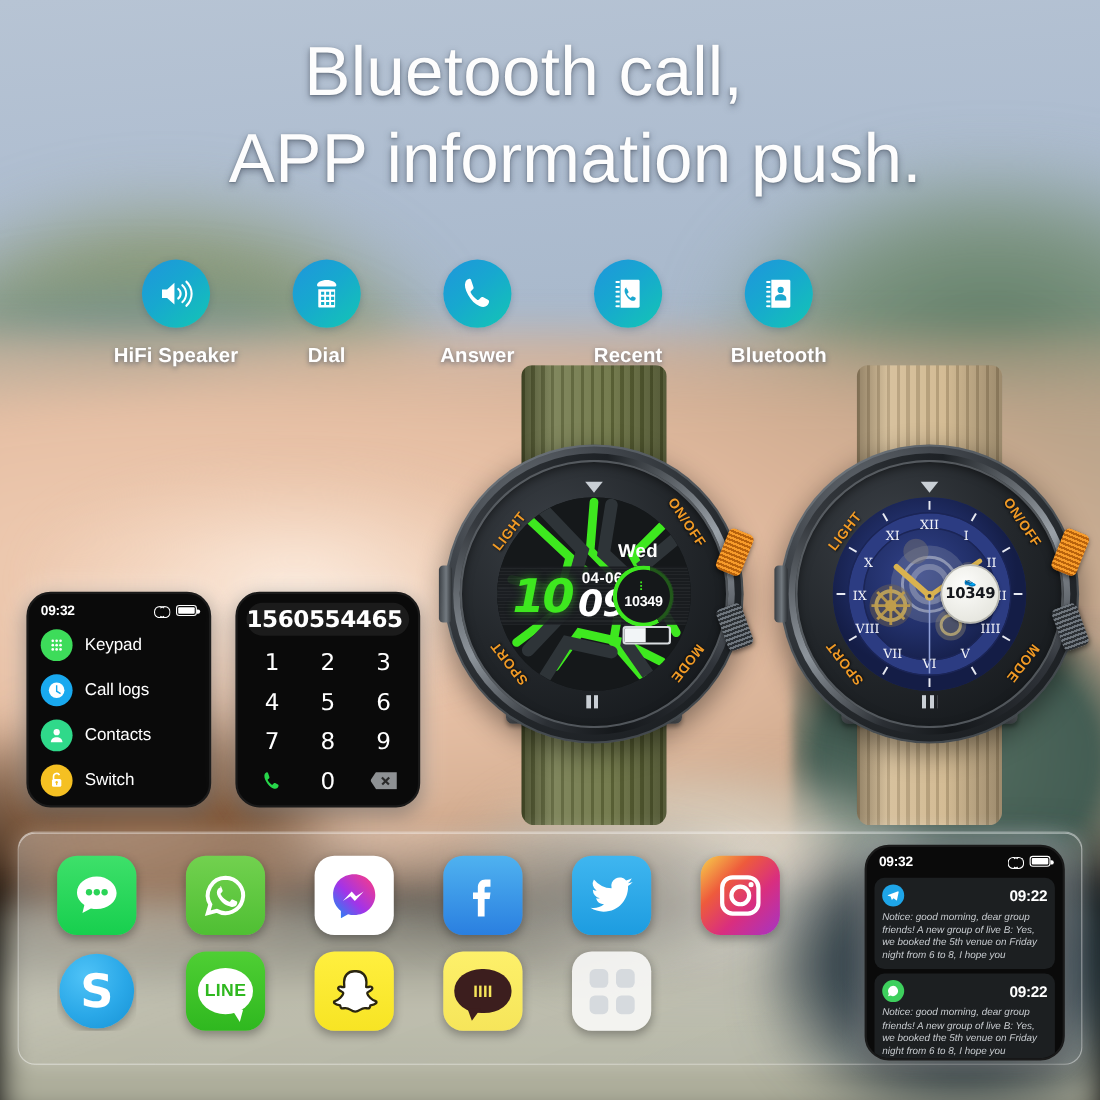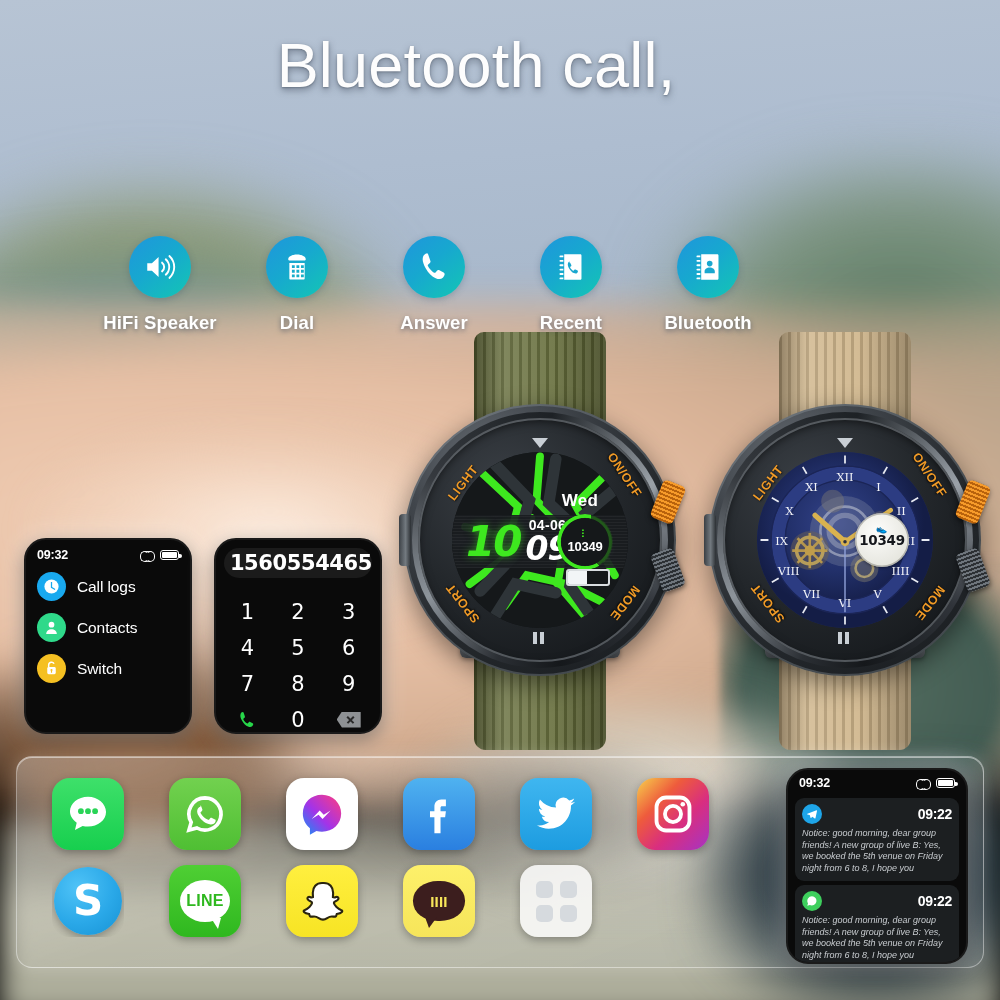--- a/index.html
+++ b/index.html
@@ -321,22 +321,22 @@
 
   .mrow { display: flex; align-items: center; padding: 4px 0 4px 11px; height: 41px; }
   .mico {
     width: 29px; height: 29px; border-radius: 50%; flex: 0 0 29px;
     display: flex; align-items: center; justify-content: center; margin-right: 11px;
   }
   .mico svg { width: 17px; height: 17px; display: block; }
   .mtxt { color: #fff; font-size: 15.5px; font-weight: 400; letter-spacing: -.1px; }
 
   .numdisp {
-    margin: 2px 8px 16px; height: 30px; border-radius: 15px;
-    background: #1b1b1b; display: flex; align-items: center; justify-content: flex-end;
+    margin: 2px 8px 6px; height: 30px; border-radius: 15px;
+    background: #1b1b1b; display: flex; align-items: center; justify-content: flex-start;
   }
   .numdisp span {
     color: #fff; font-size: 21px; font-weight: 700; letter-spacing: -.4px;
     font-family: "DejaVu Sans", sans-serif;
   }
   .pad { display: grid; grid-template-columns: repeat(3,1fr); row-gap: 1px; padding: 0 6px; }
   .key {
     height: 35px; display: flex; align-items: center; justify-content: center;
     color: #fff; font-size: 21px; font-weight: 400;
     font-family: "DejaVu Sans", sans-serif;
@@ -445,20 +445,21 @@
     <div class="bg-dark-l"></div>
     <div class="bg-knit"></div>
     <div class="bg-grey-bot"></div>
     <div class="bg-pale-mid"></div>
     <div class="bg-dark-mid"></div>
     <div class="bg-darkr-bot"></div>
   </div>
 
   <div class="headline">
     <span class="line l1">Bluetooth call,</span>
+    <span class="line l2">APP information push.</span>
   </div>
 
   <div class="features">
 
 
     <div class="feature">
       <div class="fic">
         <svg viewBox="0 0 24 24">
             <path d="M3 9.3v5.4h3.3L11 19V5L6.3 9.3H3zm10.6-1.1a.8.8 0 0 0-.4 1.5 3 3 0 0 1 0 4.6.8.8 0 0 0 .5 1.5 4.6 4.6 0 0 0 0-7.5.8.8 0 0 0-.1-.1zm2.6-2.4a.8.8 0 0 0-.5 1.4 6.4 6.4 0 0 1 0 9.6.8.8 0 0 0 .6 1.4 8 8 0 0 0 0-12.3.8.8 0 0 0-.1-.1zm2.6-2.3a.8.8 0 0 0-.5 1.4 9.8 9.8 0 0 1 0 14.2.8.8 0 0 0 .6 1.4 11.4 11.4 0 0 0 0-17 .8.8 0 0 0-.1 0z"></path>
           </svg>
@@ -670,20 +671,36 @@
 
   <div class="card card-menu">
     <div class="cardbar">
       <span class="ctime">09:32</span>
       <span class="cicons">
         <span class="lnk"></span>
         <span class="bt2"></span>
       </span>
     </div>
 
+    <div class="mrow">
+      <span class="mico" style="background:#3ddc5a">
+        <svg viewBox="0 0 24 24" fill="#ffffff">
+            <circle cx="7" cy="6.5" r="1.7"></circle>
+            <circle cx="12" cy="6.5" r="1.7"></circle>
+            <circle cx="17" cy="6.5" r="1.7"></circle>
+            <circle cx="7" cy="12" r="1.7"></circle>
+            <circle cx="12" cy="12" r="1.7"></circle>
+            <circle cx="17" cy="12" r="1.7"></circle>
+            <circle cx="7" cy="17.5" r="1.7"></circle>
+            <circle cx="12" cy="17.5" r="1.7"></circle>
+            <circle cx="17" cy="17.5" r="1.7"></circle>
+          </svg>
+      </span>
+      <span class="mtxt">Keypad</span>
+    </div>
 
     <div class="mrow">
       <span class="mico" style="background:#19a9ef">
         <svg viewBox="0 0 24 24" fill="#ffffff">
             <circle cx="12" cy="12" r="10"></circle>
             <path fill="#19a9ef" d="M11.1 5.6h1.8v7.1l4.6 2.7-.9 1.6-5.5-3.2z"></path>
           </svg>
       </span>
       <span class="mtxt">Call logs</span>
     </div>

